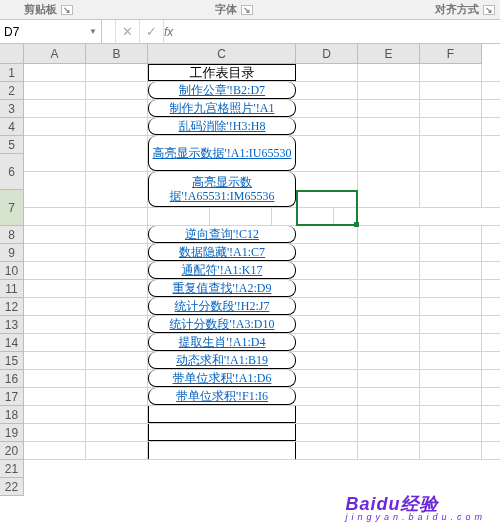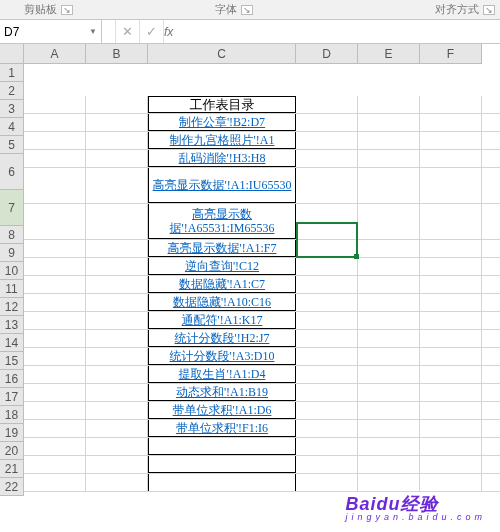--- a/index.html
+++ b/index.html
@@ -1,19 +1,19 @@
 <!DOCTYPE html>
 <html><head>
 <meta charset="utf-8">
 <style>
   * { box-sizing: border-box; margin: 0; padding: 0; }
   html, body { width: 500px; height: 532px; overflow: hidden; font-family: "SimSun", "Microsoft YaHei", sans-serif; font-size: 12px; background: #fff; }
   
   
-  .ribbon-groups { display: flex; height: 20px; background: #f1f1f1; border-bottom: 1px solid #c6c6c6; align-items: center; position: relative; color: #777; font-size: 11px; }
+  .ribbon-groups { display: flex; height: 20px; background: #f1f1f1; border-bottom: 1px solid #c6c6c6; align-items: center; position: relative; color: #777; font-size: 11px; font-weight: bold; }
   .rg { position: absolute; display: flex; align-items: center; gap: 4px; }
   .rg .launcher { font-size: 9px; color: #888; border: 1px solid #bbb; padding: 0 1px; line-height: 8px; background: #fff; }
   .rg1 { left: 24px; }
   .rg2 { left: 215px; }
   .rg3 { left: 435px; }
   
   
   .fbar { display: flex; height: 24px; border-bottom: 1px solid #c6c6c6; background: #fff; align-items: stretch; }
   .namebox { width: 102px; border-right: 1px solid #c6c6c6; display: flex; align-items: center; padding: 0 4px; justify-content: space-between; }
   .namebox .dd { color: #777; font-size: 8px; }
@@ -26,24 +26,24 @@
   .sheet { display: flex; height: calc(532px - 20px - 24px); }
   .corner { width: 24px; height: 20px; background: #e6e6e6; border-right: 1px solid #bdbdbd; border-bottom: 1px solid #bdbdbd; }
   .ch { background: #e6e6e6; border-right: 1px solid #bdbdbd; border-bottom: 1px solid #bdbdbd; display: flex; align-items: center; justify-content: center; color: #555; font-size: 12px; }
   .rowheads { width: 24px; }
   .rh { background: #e6e6e6; border-right: 1px solid #bdbdbd; border-bottom: 1px solid #bdbdbd; display: flex; align-items: center; justify-content: center; color: #555; font-size: 12px; }
   .rh.active { background: #d5e3cf; }
   
   .grid-area { display: flex; flex-direction: column; flex: 1; position: relative; }
   .top-row { display: flex; height: 20px; }
   .body { display: flex; flex: 1; }
-  .cells { position: relative; flex: 1; margin-top: 32px; }
+  .cells { position: relative; flex: 1; }
   .row { display: flex; border-bottom: 1px solid #d4d4d4; }
   .cell { border-right: 1px solid #d4d4d4; display: flex; align-items: center; justify-content: center; padding: 2px 2px; font-size: 12px; overflow: hidden; text-align: center; line-height: 14px; }
-  .cell.link { color: #0563c1; text-decoration: underline; font-family: "SimSun", serif; font-size: 12px; }
+  .cell.link { color: #0563c1; text-decoration: underline; font-family: "SimSun", serif; font-size: 12px; border-radius: 8px; }
   .cell.title { font-family: "SimSun", serif; font-size: 13px; }
   
   .cC { border-left: 1px solid #000; border-right: 1px solid #000 !important; }
   .row .cC.first { border-top: 1px solid #000; }
   .row .cC.bb { border-bottom: 1px solid #000; }
   
   
   .active-cell { position: absolute; border: 2px solid #1a7f37; pointer-events: none; }
   .active-cell .handle { position: absolute; right: -3px; bottom: -3px; width: 5px; height: 5px; background: #1a7f37; }
   
@@ -187,21 +187,20 @@
             <div class="cell wB"></div>
             <div class="cell wC cC bb link">高亮显示数据'!A65531:IM65536</div>
             <div class="cell wD"></div>
             <div class="cell wE"></div>
             <div class="cell wF"></div>
           </div>
 
         <div class="row h-s">
             <div class="cell wA"></div>
             <div class="cell wB"></div>
-            <div class="cell wC cC bb link">高亮显示数据'!A1:F7</div>
             <div class="cell wD"></div>
             <div class="cell wE"></div>
             <div class="cell wF"></div>
           </div>
         <div class="row h-s">
             <div class="cell wA"></div>
             <div class="cell wB"></div>
             <div class="cell wC cC bb link">逆向查询'!C12</div>
             <div class="cell wD"></div>
             <div class="cell wE"></div>
@@ -211,29 +210,29 @@
             <div class="cell wA"></div>
             <div class="cell wB"></div>
             <div class="cell wC cC bb link">数据隐藏'!A1:C7</div>
             <div class="cell wD"></div>
             <div class="cell wE"></div>
             <div class="cell wF"></div>
           </div>
         <div class="row h-s">
             <div class="cell wA"></div>
             <div class="cell wB"></div>
-            <div class="cell wC cC bb link">数据隐藏'!A10:C16</div>
-            <div class="cell wD"></div>
-            <div class="cell wE"></div>
-            <div class="cell wF"></div>
-          </div>
-        <div class="row h-s">
-            <div class="cell wA"></div>
-            <div class="cell wB"></div>
             <div class="cell wC cC bb link">通配符'!A1:K17</div>
+            <div class="cell wD"></div>
+            <div class="cell wE"></div>
+            <div class="cell wF"></div>
+          </div>
+        <div class="row h-s">
+            <div class="cell wA"></div>
+            <div class="cell wB"></div>
+            <div class="cell wC cC bb link">重复值查找'!A2:D9</div>
             <div class="cell wD"></div>
             <div class="cell wE"></div>
             <div class="cell wF"></div>
           </div>
         <div class="row h-s">
             <div class="cell wA"></div>
             <div class="cell wB"></div>
             <div class="cell wC cC bb link">统计分数段'!H2:J7</div>
             <div class="cell wD"></div>
             <div class="cell wE"></div>

